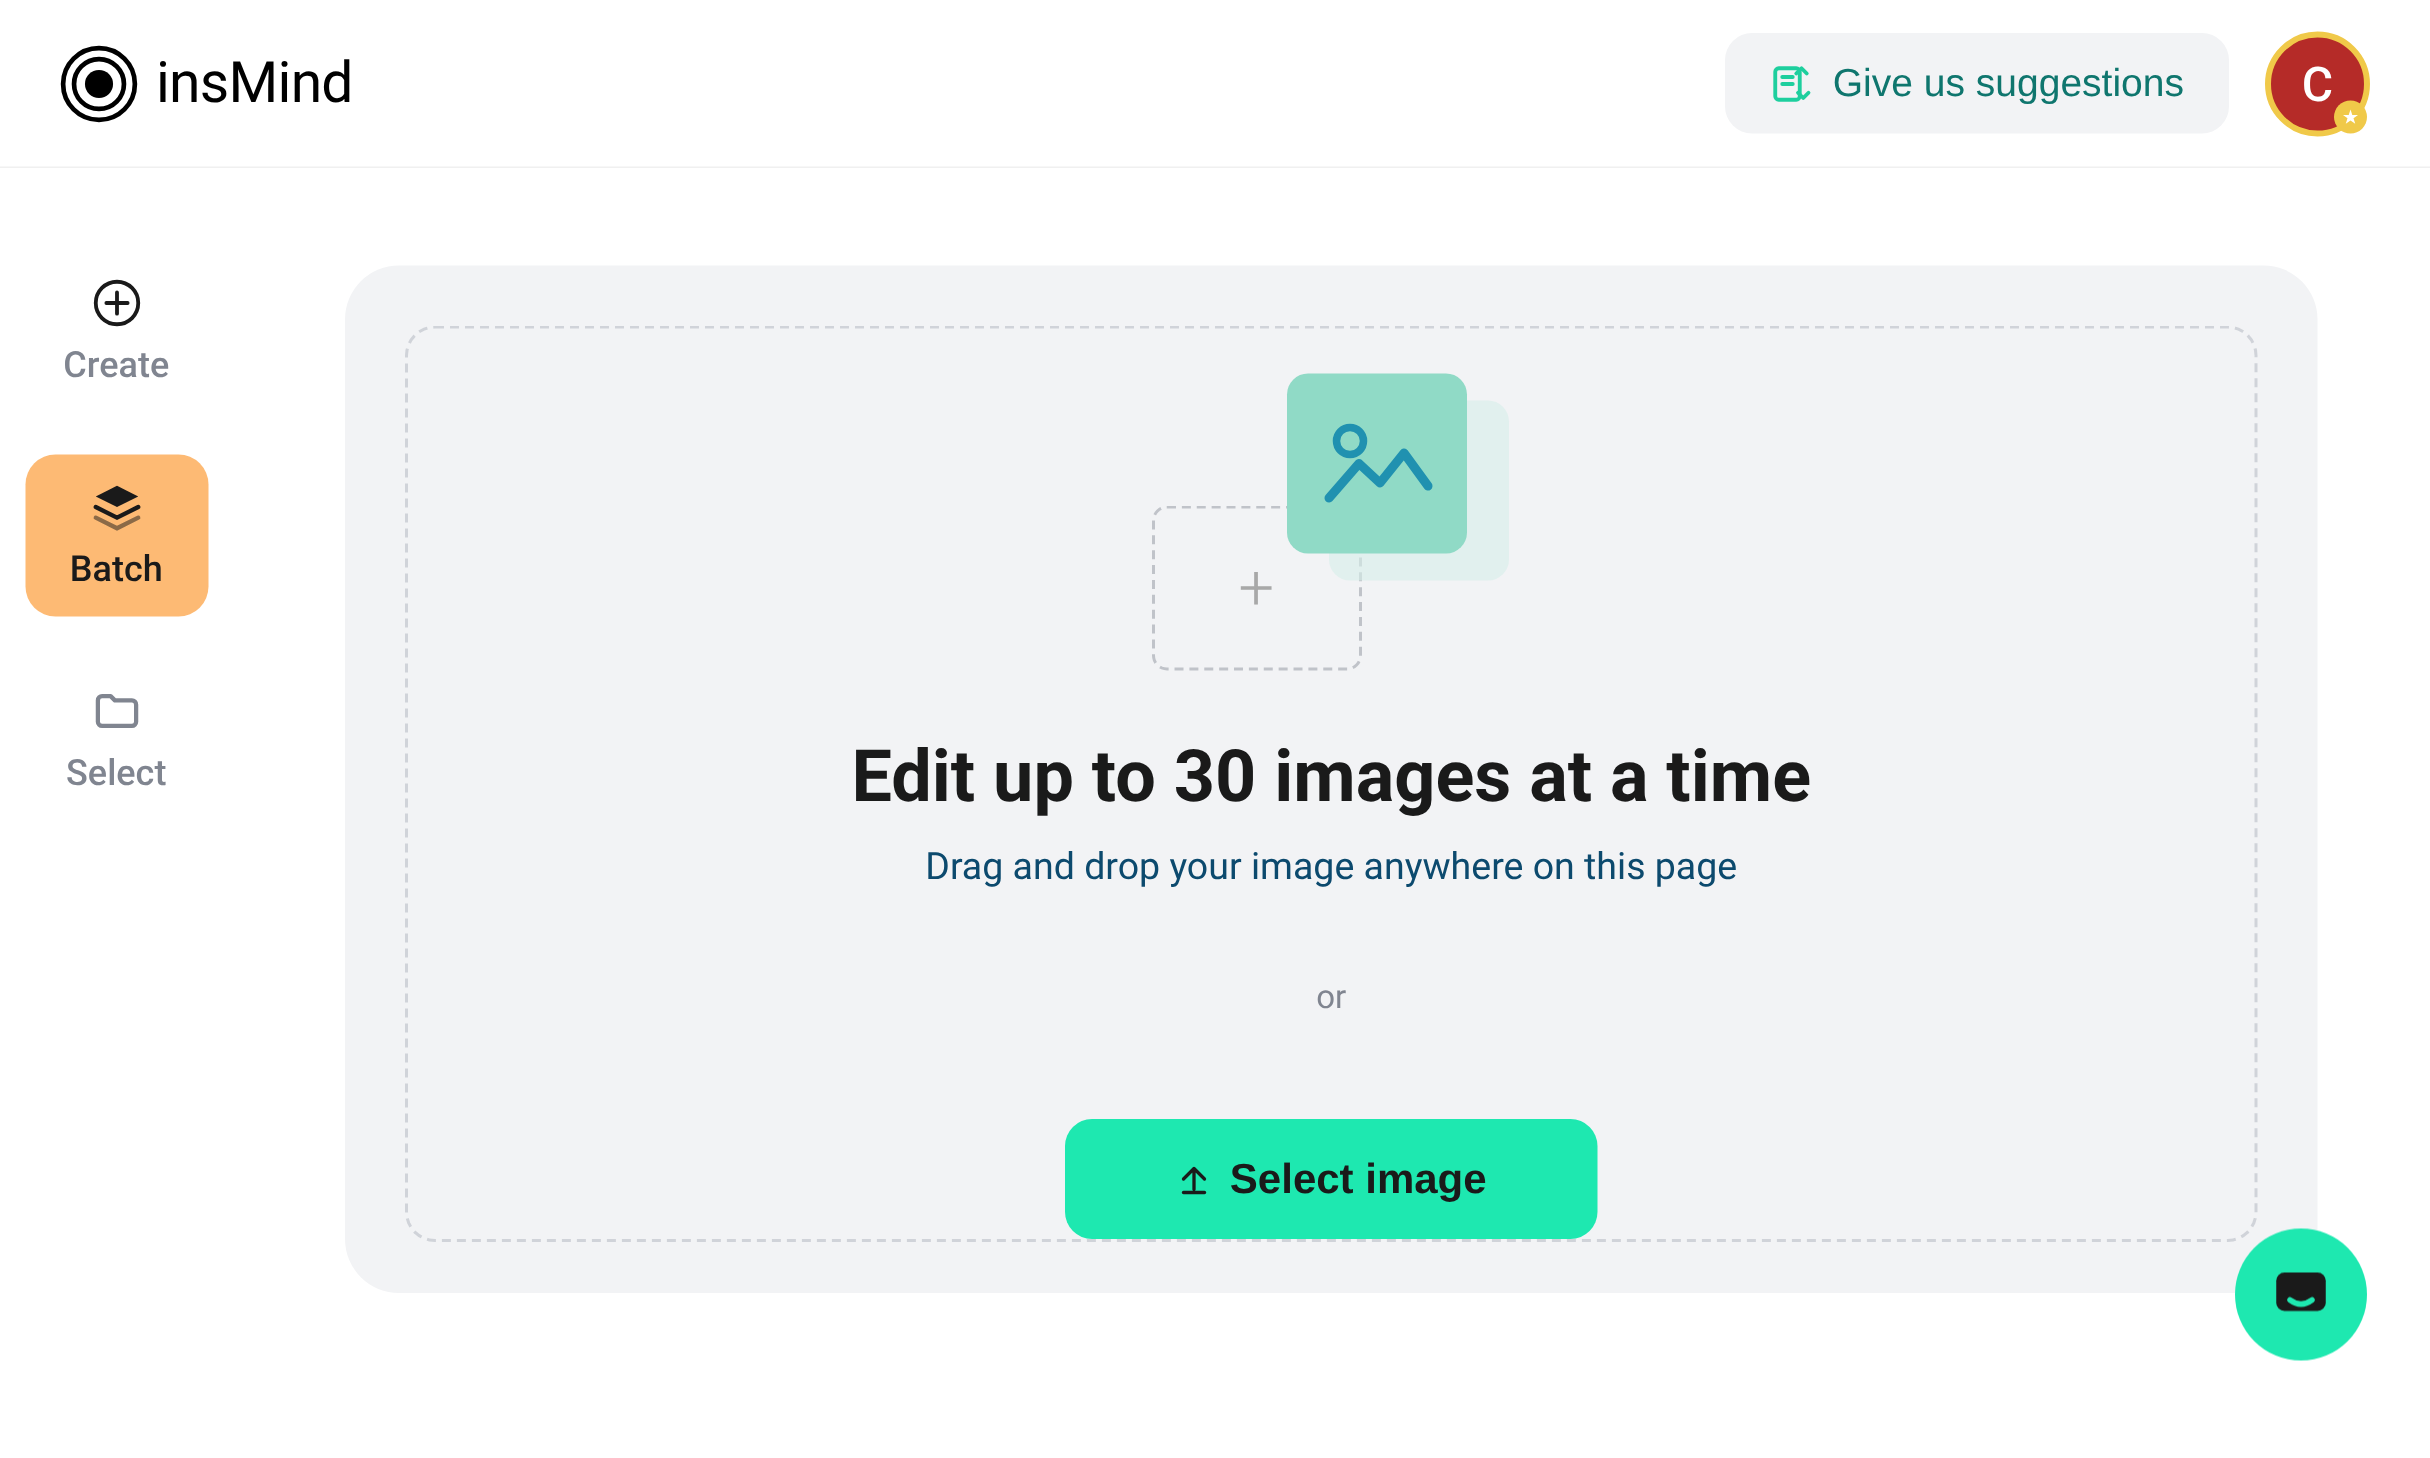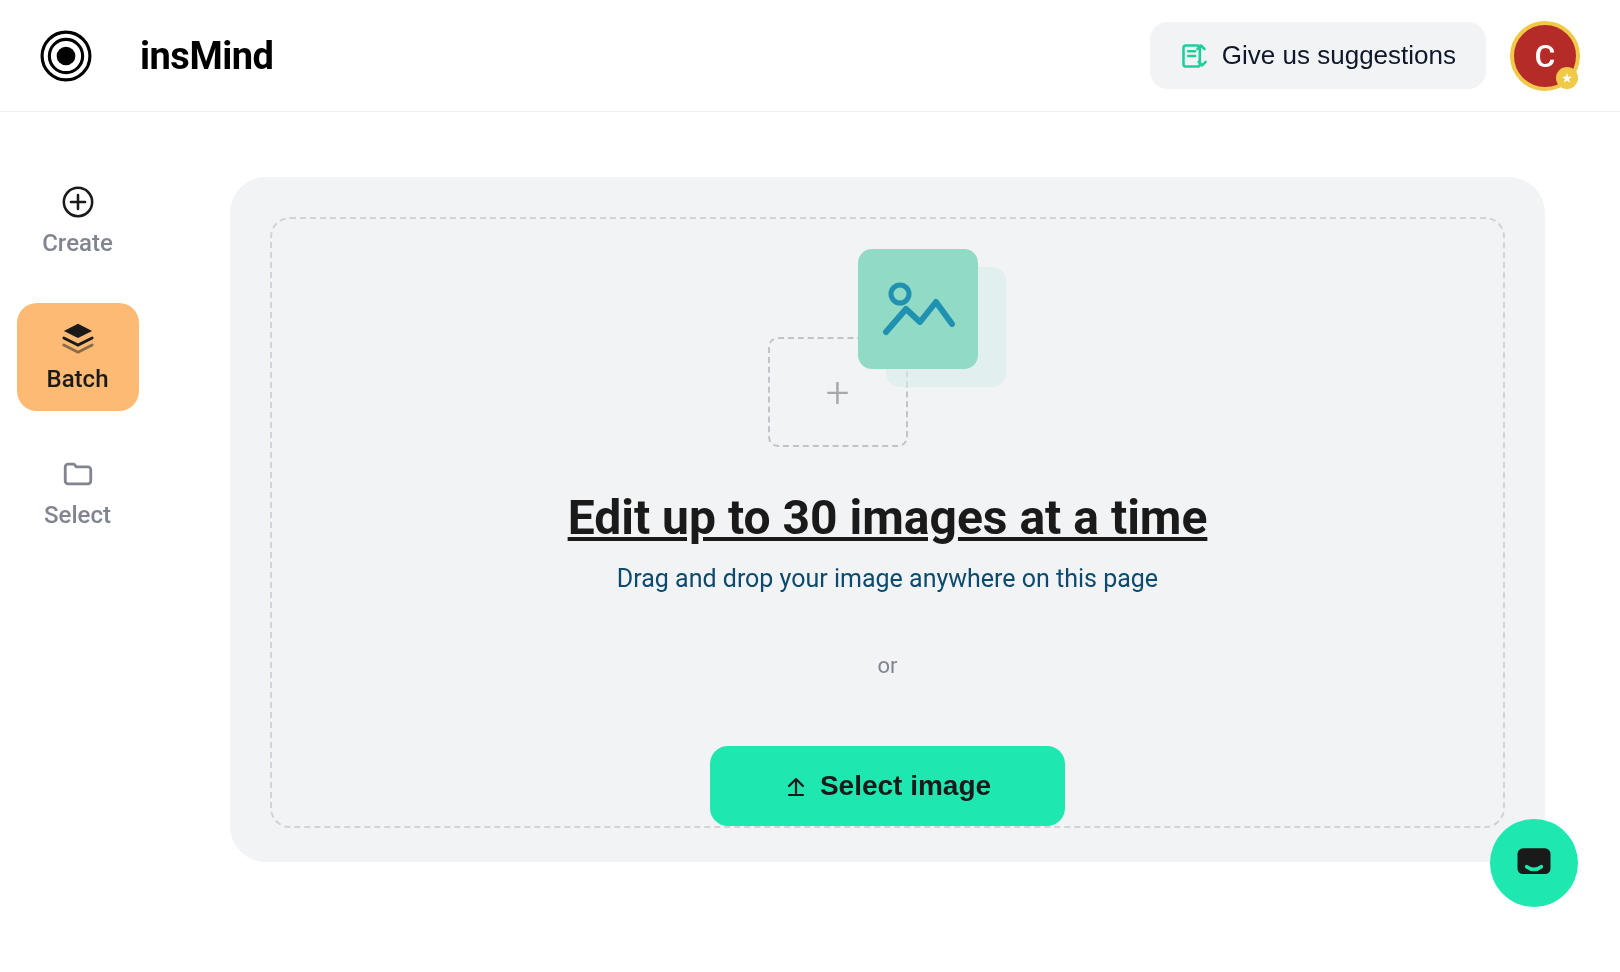--- a/index.html
+++ b/index.html
@@ -31,43 +31,42 @@
       gap: 12px;
     }
     
     .logo-icon {
       width: 52px;
       height: 52px;
     }
     
     .logo-text {
       font-size: 38px;
-      font-weight: 700;
+      font-weight: 400;
       color: #000000;
       letter-spacing: -0.5px;
-      margin-left: 36px;
     }
     
     .header-right {
       display: flex;
       align-items: center;
       gap: 24px;
     }
     
     .suggestions-btn {
       display: flex;
       align-items: center;
       gap: 14px;
       background: #f2f3f5;
       border: none;
       border-radius: 18px;
       padding: 18px 30px;
       font-size: 26px;
       font-weight: 500;
-      color: #0f172a;
+      color: #0f766e;
       cursor: pointer;
     }
     
     .suggestions-icon {
       width: 28px;
       height: 28px;
       color: #1ecf9e;
     }
     
     .avatar {
@@ -215,21 +214,20 @@
       display: flex;
       align-items: center;
       justify-content: center;
     }
     
     .upload-title {
       font-size: 48px;
       font-weight: 700;
       color: #1a1a1a;
       margin-bottom: 18px;
-      text-decoration: underline;
     }
     
     .upload-subtitle {
       font-size: 25px;
       color: #0c4a6e;
       margin-bottom: 40px;
     }
     
     .divider {
       display: flex;

